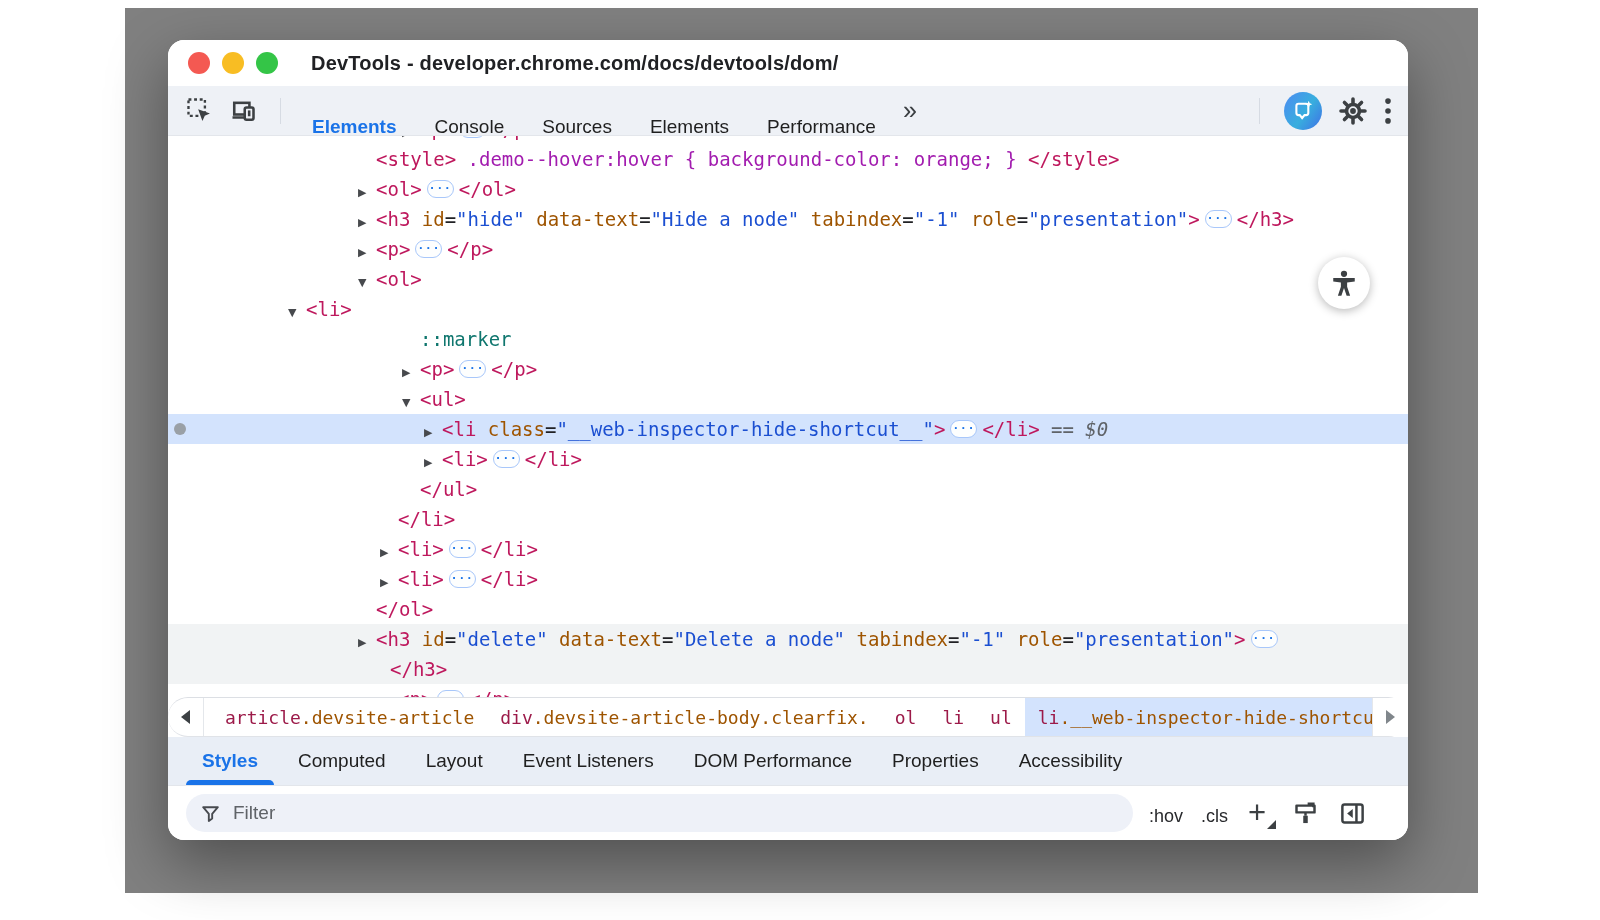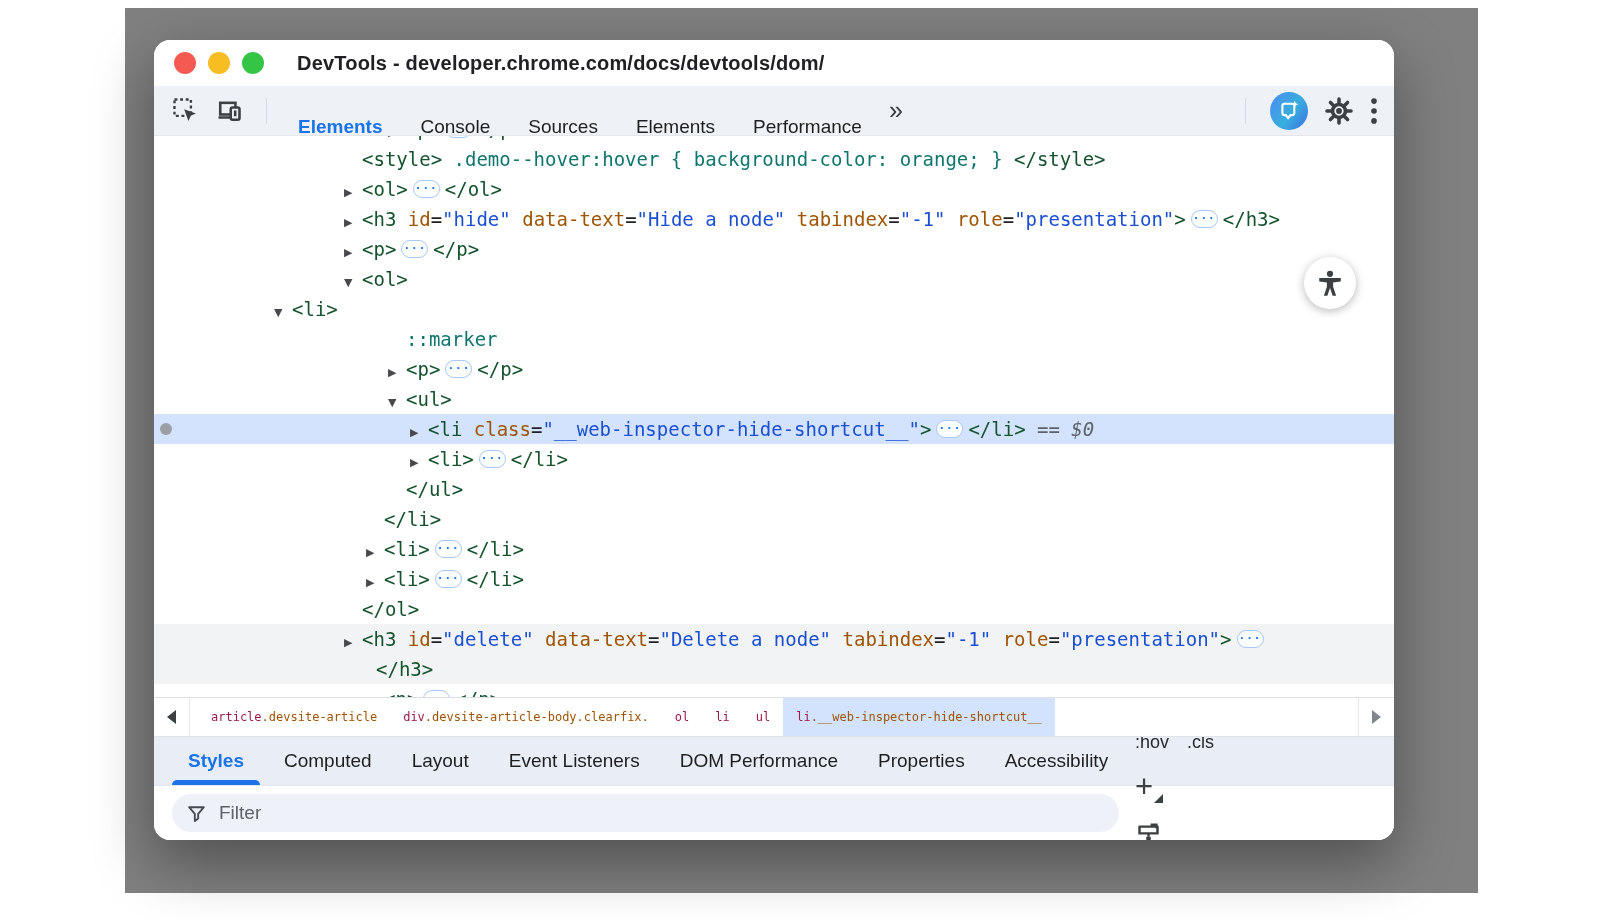--- a/index.html
+++ b/index.html
@@ -1,19 +1,19 @@
 <!DOCTYPE html>
 <html><head>
 <meta charset="utf-8">
 <style>
   html,body{margin:0;padding:0;background:#ffffff;width:1600px;height:920px;font-family:"Liberation Sans",sans-serif;}
   *{box-sizing:border-box;}
   #stage{position:relative;width:1600px;height:920px;overflow:hidden;}
   #backdrop{position:absolute;left:125px;top:8px;width:1353px;height:885px;background:#808080;}
-  #win{position:absolute;left:154px;top:40px;width:1240px;height:800px;background:#fff;border-radius:16px;overflow:hidden;box-shadow:0 22px 60px rgba(0,0,0,.38);}
+  #win{position:absolute;left:168px;top:40px;width:1240px;height:800px;background:#fff;border-radius:16px;overflow:hidden;box-shadow:0 22px 60px rgba(0,0,0,.38);}
 
   
   .titlebar{height:46px;background:#fff;display:flex;align-items:center;padding-left:20px;}
   .lights{display:flex;gap:12px;}
   .light{width:22px;height:22px;border-radius:50%;}
   .light.red{background:#f45952;}
   .light.yellow{background:#f8bd23;}
   .light.green{background:#34c547;}
   .win-title{margin-left:33px;font-size:20px;font-weight:700;color:#202124;letter-spacing:.2px;}
 
@@ -33,32 +33,32 @@
   
   .dom{position:relative;height:561px;background:#fff;font-family:"DejaVu Sans Mono",monospace;font-size:19px;overflow:hidden;}
   .trow{height:30px;line-height:30px;white-space:pre;position:relative;cursor:pointer;}
   .trow.sel{background:#d3e3fd;}
   .trow.hov{background:#f1f3f4;}
   .trow .dot{position:absolute;left:6px;top:9px;width:12px;height:12px;border-radius:50%;background:#9aa0a6;}
   .arw{display:inline-block;width:18px;font-family:"DejaVu Sans",sans-serif;font-size:11px;color:#47494d;vertical-align:baseline;}
   .clip-top{height:8px;overflow:hidden;}
   .clip-top .trow{margin-top:-22px;}
   .clip-bot{height:13px;overflow:hidden;}
-  .tk-t{color:#14532d;}
+  .tk-t{color:#be185d;}
   .tk-a{color:#9e5400;}
   .tk-e{color:#202124;}
   .tk-v{color:#1b4fd1;}
-  .tk-x{color:#0f766e;}
+  .tk-x{color:#a21caf;}
   .tk-m{color:#0f766e;}
   .tk-g{color:#5f6368;font-style:italic;}
   .pill{display:inline-block;width:27px;height:18px;border:1.5px solid #a8c7fa;border-radius:10px;background:#fdfefe;color:#1a73e8;font-size:11px;line-height:15px;text-align:center;letter-spacing:1px;vertical-align:middle;margin:0 5px 3px 5px;cursor:pointer;font-weight:700;}
   .a11y-fab{position:absolute;left:1150px;top:121px;width:52px;height:52px;border-radius:50%;background:#fff;box-shadow:0 2px 10px rgba(0,0,0,.28);display:flex;align-items:center;justify-content:center;cursor:pointer;z-index:5;}
 
   
-  .crumbs{height:40px;border-top:1px solid #dcdfe4;border-bottom:1px solid #e0e3e8;background:#fff;display:flex;align-items:stretch;font-family:"DejaVu Sans Mono",monospace;font-size:12px;position:relative;}
+  .crumbs{height:40px;border-top:1px solid #dcdfe4;border-bottom:1px solid #e0e3e8;background:#fff;display:flex;align-items:stretch;font-family:"DejaVu Sans Mono",monospace;font-size:18px;position:relative;border-radius:20px;}
   .crumb-scroll{width:36px;display:flex;align-items:center;justify-content:center;cursor:pointer;flex:0 0 auto;}
   .crumb-scroll.left{border-right:1px solid #e4e7eb;}
   .crumb-scroll.right{border-left:1px solid #e4e7eb;position:absolute;right:0;top:0;bottom:0;background:#fff;}
   .tri-l{width:0;height:0;border-style:solid;border-width:7px 9px 7px 0;border-color:transparent #3c4043 transparent transparent;}
   .tri-r{width:0;height:0;border-style:solid;border-width:7px 0 7px 9px;border-color:transparent transparent transparent #80868b;}
   .crumb-strip{display:flex;align-items:stretch;padding-left:8px;overflow:hidden;flex:1;}
   .crumb{display:flex;align-items:center;padding:0 13px;white-space:nowrap;cursor:pointer;}
   .crumb.selcrumb{background:#d3e3fd;}
   .ct{color:#9c1a49;}
   .cc{color:#9e5400;}
@@ -67,21 +67,21 @@
   .sbtabs{height:48px;background:#e9eef6;display:flex;align-items:stretch;padding-left:14px;}
   .sbtab{display:flex;align-items:center;padding:0 20px;font-size:19px;color:#1f1f1f;position:relative;cursor:pointer;white-space:nowrap;}
   .sbtab.active{color:#1a73e8;font-weight:600;}
   .sbtab.active::after{content:'';position:absolute;left:4px;right:4px;bottom:0;height:5px;background:#1a73e8;border-radius:5px 5px 0 0;}
 
   
   .filterbar{height:55px;background:#fff;border-top:1px solid #e3e6eb;display:flex;align-items:center;padding:0 18px;}
   .filter-pill{width:947px;height:38px;border-radius:19px;background:#eef1f8;display:flex;align-items:center;padding:0 14px;flex:0 0 auto;}
   .filter-input{border:none;outline:none;background:transparent;font-size:19px;color:#202124;font-family:Liberation Sans, sans-serif;margin-left:10px;width:700px;}
   .filter-input::placeholder{color:#5f6368;}
-  .fb-right{display:flex;align-items:flex-start;gap:20px;margin-left:16px;flex-direction:column;}
+  .fb-right{display:flex;align-items:flex-end;gap:20px;margin-left:16px;}
   .toggle-lbl{font-size:18px;color:#28292c;cursor:pointer;font-family:"Liberation Sans",sans-serif;}
   .plus-btn{position:relative;font-size:31px;line-height:28px;color:#3c4043;cursor:pointer;font-weight:400;padding-right:6px;}
   .plus-btn::after{content:'';position:absolute;right:-4px;bottom:-2px;width:0;height:0;border-style:solid;border-width:0 0 9px 9px;border-color:transparent transparent #3c4043 transparent;}
 </style>
 </head>
 <body>
 
 <div id="stage">
   <div id="backdrop"></div>
   <div id="win">

